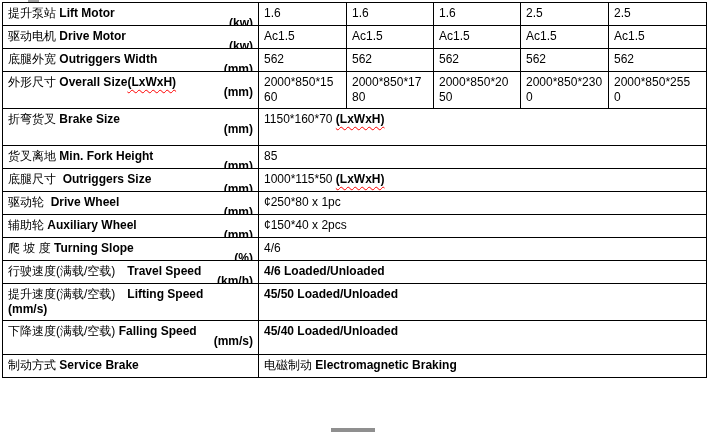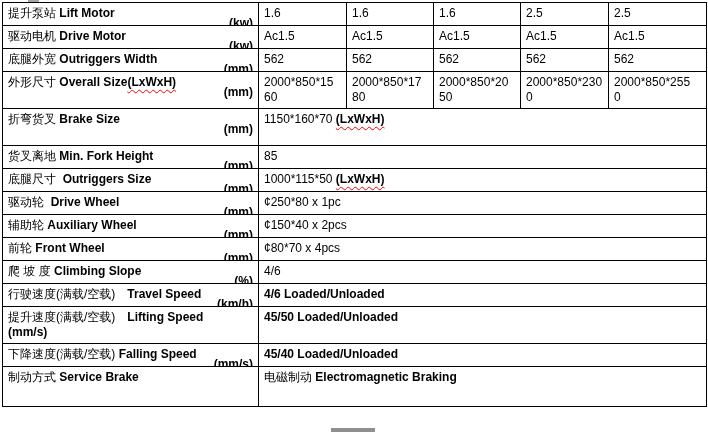--- a/index.html
+++ b/index.html
@@ -105,25 +105,21 @@
         </tr>
         <tr>
           <td class="label-cell"><span>驱动轮  </span><span class="b">Drive Wheel</span><span class="unit">(mm)</span></td>
           <td class="val merged" colspan="5"><span>¢250*80 x 1pc</span></td>
         </tr>
         <tr>
           <td class="label-cell"><span>辅助轮 </span><span class="b">Auxiliary Wheel</span><span class="unit">(mm)</span></td>
           <td class="val merged" colspan="5"><span>¢150*40 x 2pcs</span></td>
         </tr>
         <tr>
-          <td class="label-cell"><span>前轮 </span><span class="b">Front Wheel</span><span class="unit">(mm)</span></td>
-          <td class="val merged" colspan="5"><span>¢80*70 x 4pcs</span></td>
-        </tr>
-        <tr>
-          <td class="label-cell"><span>爬 坡 度 </span><span class="b">Climbing Slope</span><span class="unit">(%)</span></td>
+          <td class="label-cell"><span>爬 坡 度 </span><span class="b">Turning Slope</span><span class="unit">(%)</span></td>
           <td class="val merged" colspan="5"><span>4/6</span></td>
         </tr>
         <tr>
           <td class="label-cell"><span>行驶速度(满载/空载)　</span><span class="b">Travel Speed</span><span class="unit">(km/h)</span></td>
           <td class="val merged" colspan="5"><span class="b">4/6 Loaded/Unloaded</span></td>
         </tr>
         <tr>
           <td class="label-cell"><span>提升速度(满载/空载)　</span><span class="b">Lifting Speed</span><span class="b">
 (mm/s)</span></td>
           <td class="val merged" colspan="5"><span class="b">45/50 Loaded/Unloaded</span></td>

